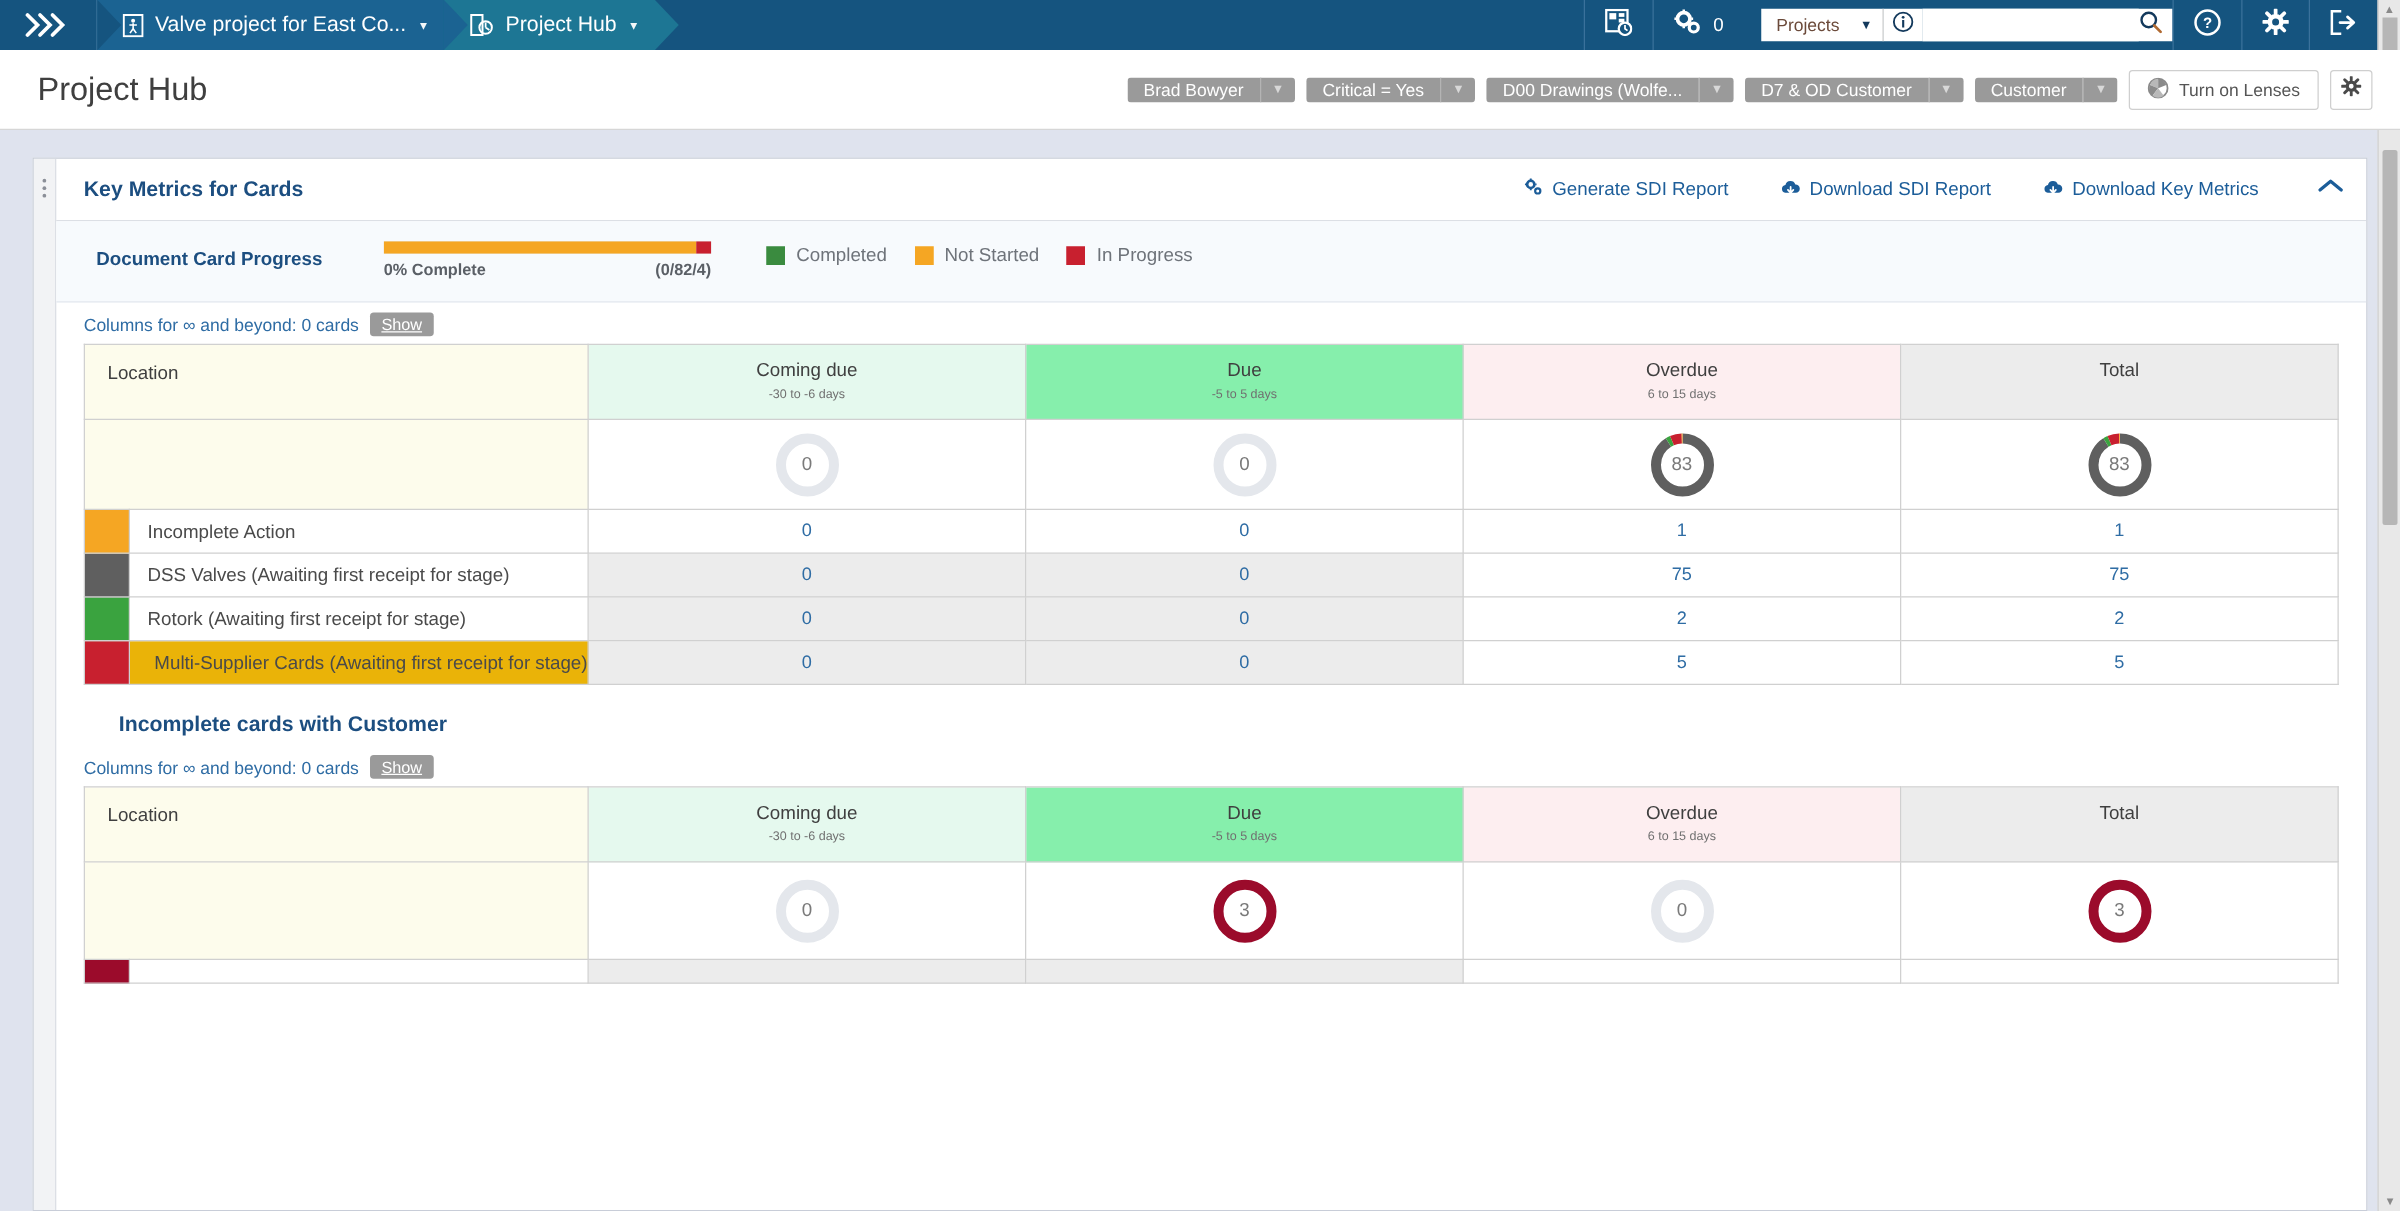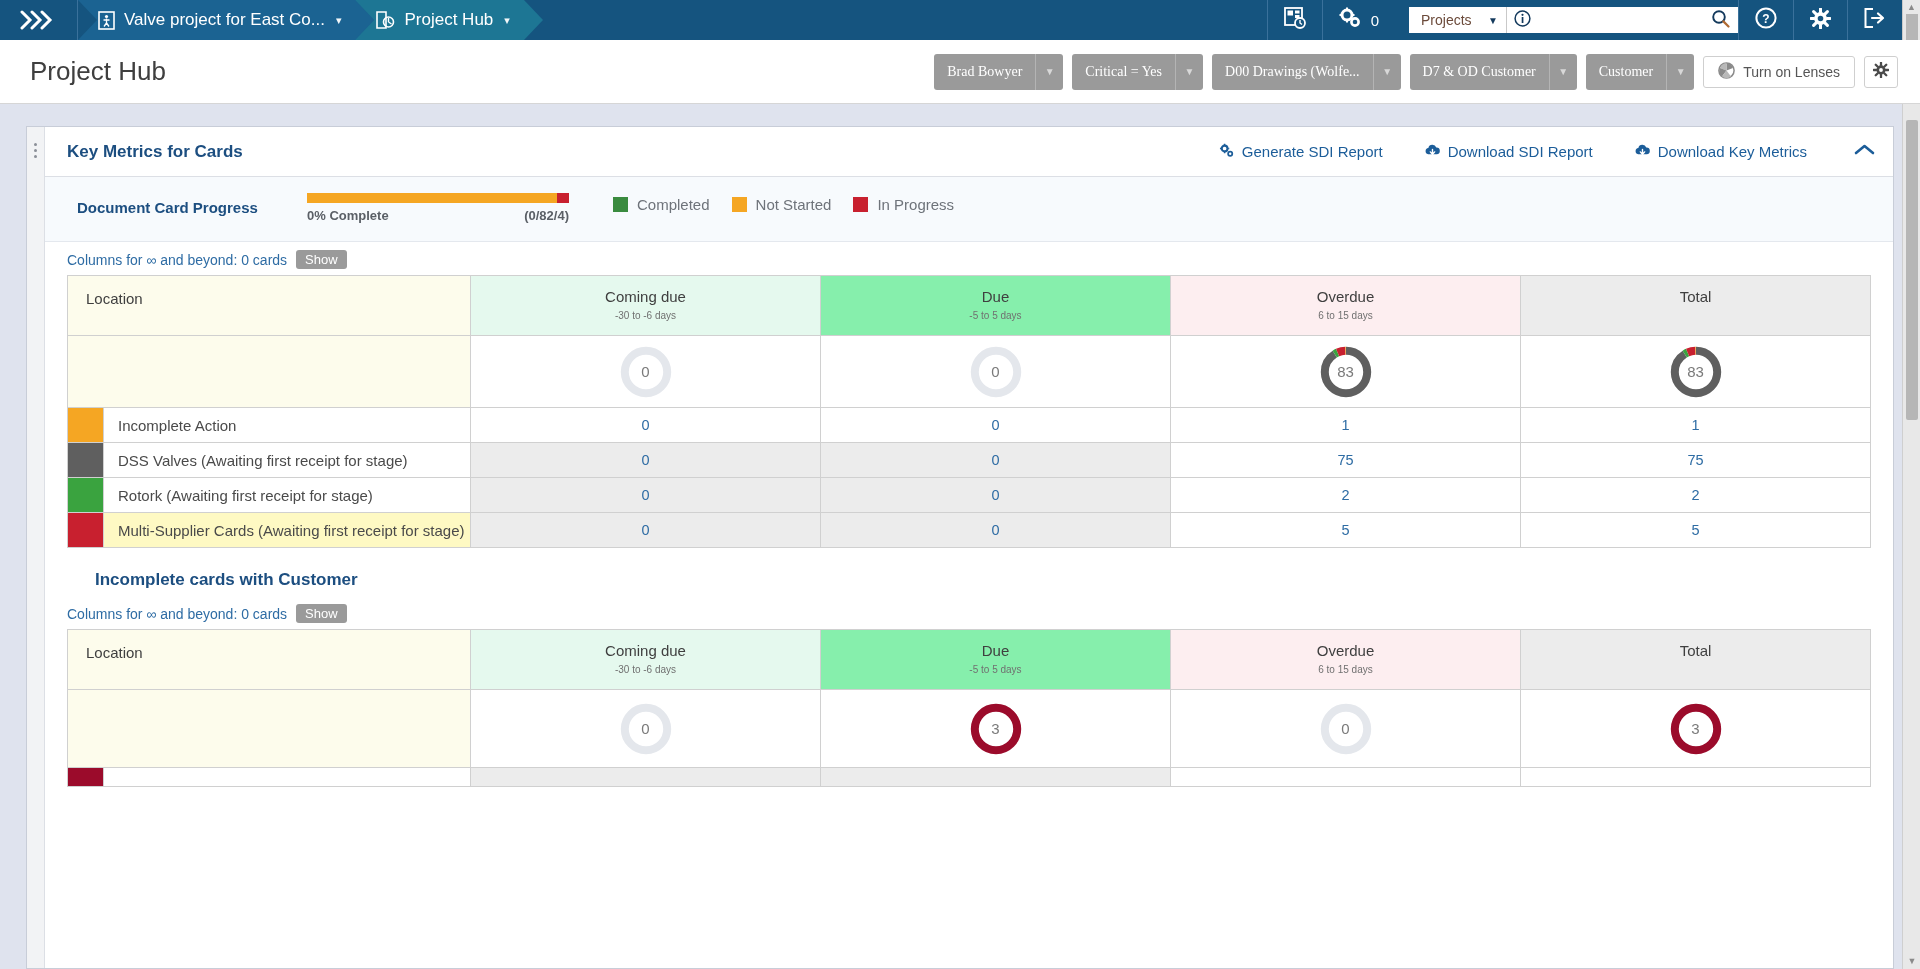--- a/index.html
+++ b/index.html
@@ -125,23 +125,22 @@
     display: flex; align-items: center;
     padding: 0 22px 0 30px;
     border-bottom: 1px solid #d6d6d6;
     position: relative;
   }
   .page-title {
     font-size: 26px; color: #3f3f3f; font-weight: normal;
   }
   .filters { margin-left: auto; display: flex; align-items: center; gap: 9px; }
   .filter {
-    display: flex; height: 36px; border-radius: 3px; overflow: hidden;
+    display: flex; height: 20px; border-radius: 3px; overflow: hidden;
     cursor: pointer;
-    font-family: Liberation Serif, serif;
   }
   .filter .fl {
     background: #9a9a9a; color: #fff; font-size: 14px;
     display: flex; align-items: center; padding: 0 13px;
     max-width: 185px; white-space: nowrap; overflow: hidden; text-overflow: ellipsis;
   }
   .filter .fr {
     background: #9a9a9a; color: #d8d8d8; width: 28px;
     display:flex; align-items:center; justify-content:center;
     border-left: 1px solid #b4b4b4; font-size: 10px;
@@ -217,21 +216,21 @@
   .range-link {
     margin-left:auto; display:flex; align-items:center; gap:8px;
     color:#1c5d99; font-size:15px; cursor:pointer; padding-right: 6px;
   }
   .cols-note {
     display:flex; align-items:center; justify-content:flex-start; gap: 9px;
     font-size: 14px; color:#2e6ca4; padding: 8px 6px 6px 0;
   }
   .show-btn {
     background:#9a9a9a; color:#fff; font-size:13px;
-    padding: 2px 9px; border-radius:3px; cursor:pointer;
+    padding: 2px 9px; border-radius:3px; cursor:pointer;text-decoration:underline;
   }
 
   table.km { width: 100%; border-collapse: collapse; table-layout: fixed; }
   table.km th, table.km td { border: 1px solid #d0d0d0; }
   .th-loc {
     background:#fdfcec; text-align:left; padding: 14px 0 14px 18px;
     font-size: 15px; color:#3f3f3f; font-weight: normal; vertical-align: top;
   }
   .th-col {
     text-align:center; padding: 12px 4px 14px; font-weight:normal; vertical-align: top;
@@ -631,21 +630,21 @@
             <tr class="data-row row-alt">
               <td class="cell-swatch" style="background:#3aa33f;"></td>
               <td class="cell-name" style="background:#fff;">Rotork (Awaiting first receipt for stage)</td>
               <td class="cell-num">0</td>
               <td class="cell-num">0</td>
               <td class="cell-num white">2</td>
               <td class="cell-num white">2</td>
             </tr>
             <tr class="data-row row-alt">
               <td class="cell-swatch" style="background:#c8202f;"></td>
-              <td class="cell-name" style="background:#fef9c3;">Multi-Supplier Cards (Awaiting first receipt for stage)</td>
+              <td class="cell-name" style="background:#eab308;text-align:right;">Multi-Supplier Cards (Awaiting first receipt for stage)</td>
               <td class="cell-num">0</td>
               <td class="cell-num">0</td>
               <td class="cell-num white">5</td>
               <td class="cell-num white">5</td>
             </tr>
           </tbody>
         </table>
       </div>
 
       <div class="section">

